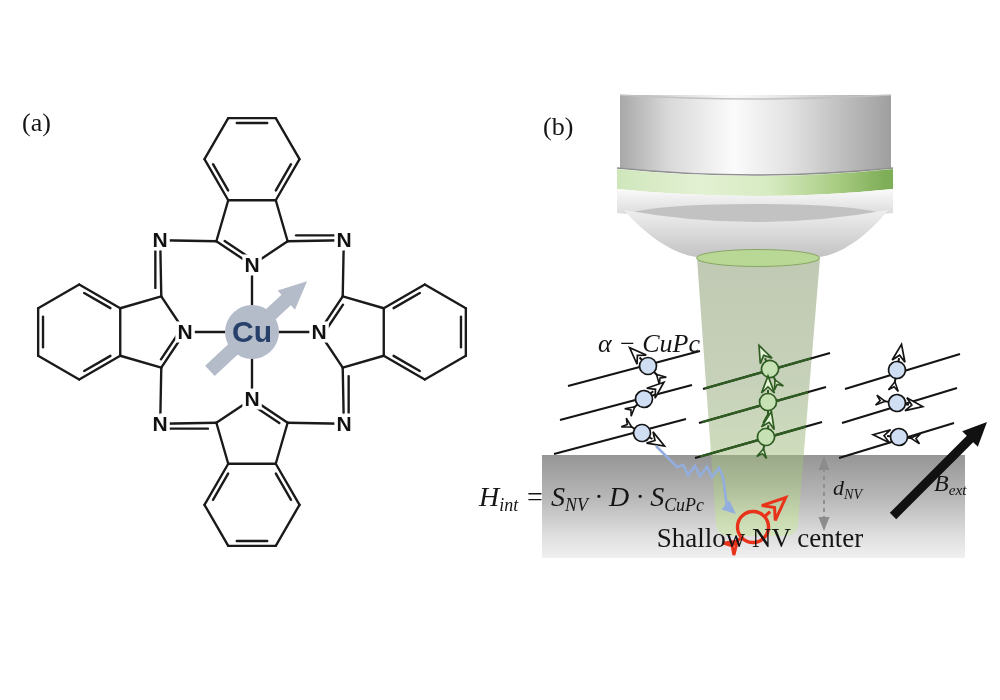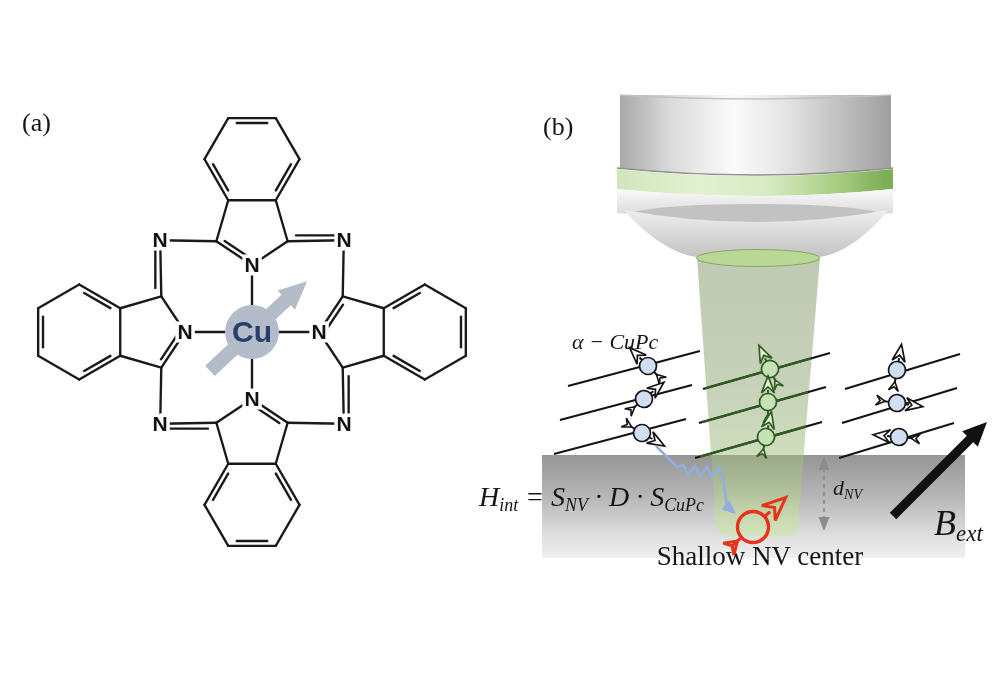--- a/index.html
+++ b/index.html
@@ -4,23 +4,23 @@
 <style>
   html,body{margin:0;padding:0;background:#ffffff;}
   .figure{position:relative;width:1000px;height:700px;background:#fff;overflow:hidden;
           font-family:"Liberation Serif", serif;color:#151515;}
   .figure svg{position:absolute;left:0;top:0;}
   .lbl{position:absolute;white-space:nowrap;}
   .panel-label{font-size:26px;}
   .math{font-style:italic;}
   sub{font-style:italic;font-size:64%;vertical-align:-0.28em;letter-spacing:0;}
   .eq{font-size:28px;font-style:italic;}
-  .film{font-size:22px;font-style:italic;}
+  .film{font-size:26px;font-style:italic;margin-left:26px;}
   .depth{font-size:22px;font-style:italic;}
-  .bext{font-size:36px;font-style:italic;margin-top:32px;}
+  .bext{font-size:24px;font-style:italic;}
   .caption{font-size:27px;width:300px;text-align:center;}
   .molN{font-family:"Liberation Sans",sans-serif;font-weight:bold;font-size:21px;
         fill:#111;stroke:#ffffff;stroke-width:7px;paint-order:stroke;text-anchor:middle;}
   .molCu{font-family:"Liberation Sans",sans-serif;font-weight:bold;font-size:30px;
         fill:#27406a;text-anchor:middle;}
   .bond{stroke:#1a1a1a;stroke-width:2.2;fill:none;stroke-linecap:round;}
 </style>
 </head>
 <body>
 
@@ -205,15 +205,15 @@
 </div>
 
 <div class="lbl depth" style="left:833px;top:475px;">
   <span class="math">d</span><sub>NV</sub>
 </div>
 
 <div class="lbl bext" style="left:934px;top:470px;">
   <span class="math">B</span><sub>ext</sub>
 </div>
 
-<div class="lbl caption" style="left:610px;top:541px;">Shallow NV center</div>
+<div class="lbl caption" style="left:610px;top:523px;">Shallow NV center</div>
 
 </div>
 
 </body></html>

